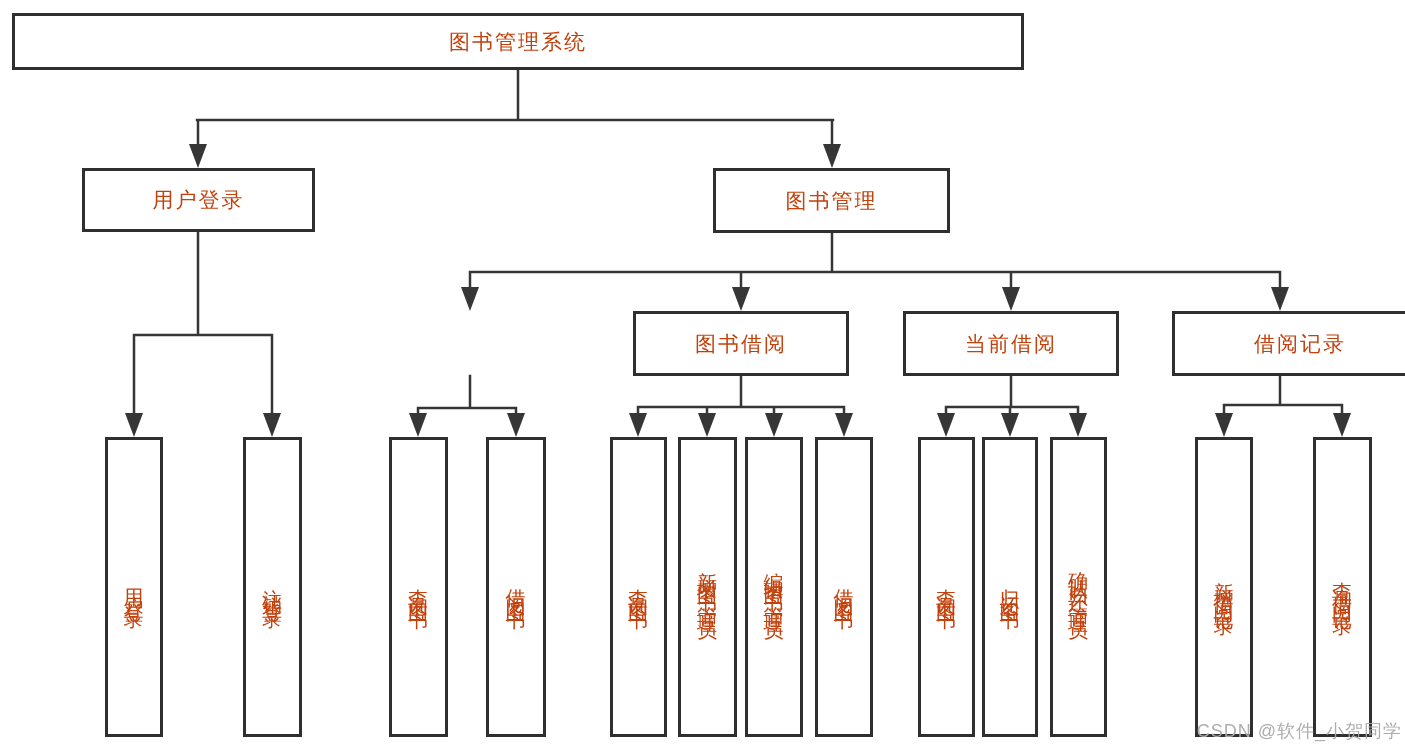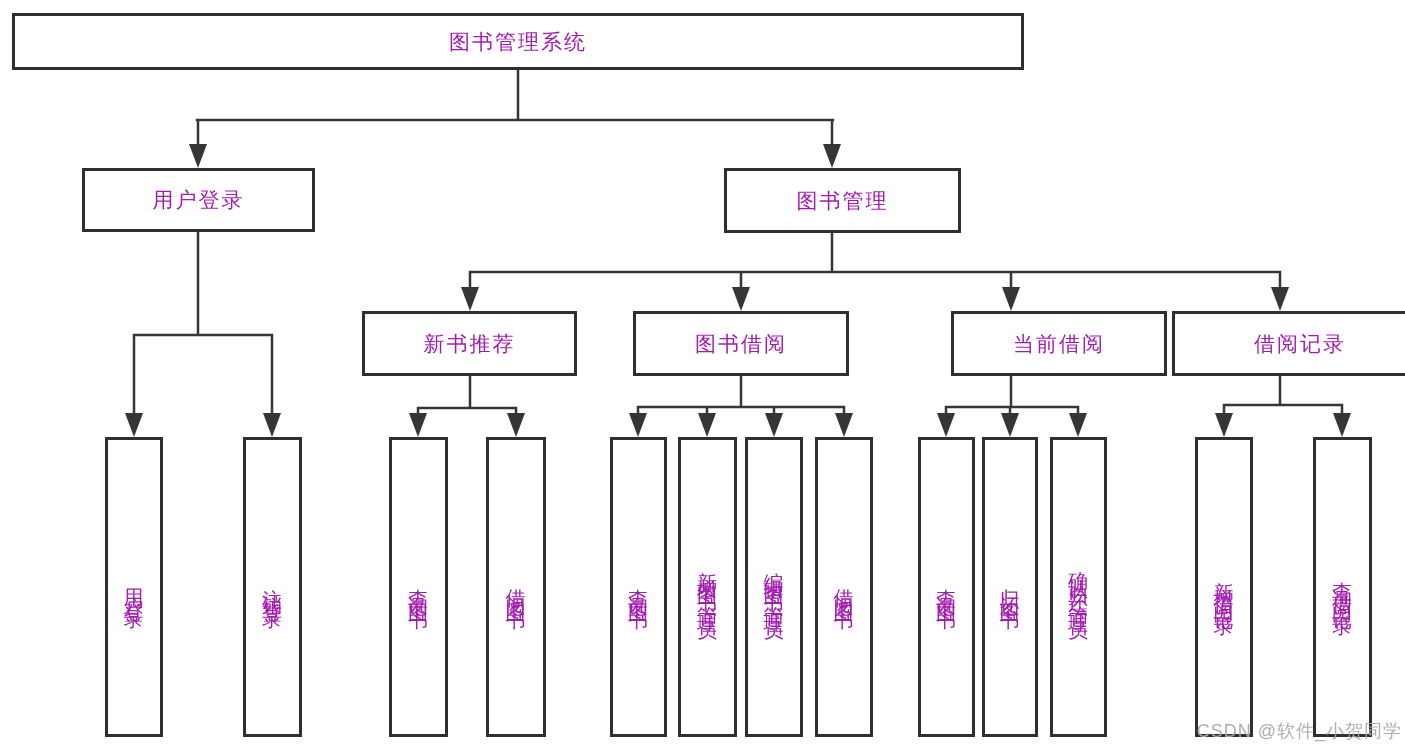--- a/index.html
+++ b/index.html
@@ -18,40 +18,40 @@
     pointer-events: none;
   }
   .node {
     position: absolute;
     box-sizing: border-box;
     background: #ffffff;
     border: 3px solid #2f2f2f;
     display: flex;
     align-items: center;
     justify-content: center;
-    color: #a21caf;
+    color: #c2410c;
     font-size: 21px;
     letter-spacing: 2px;
     white-space: nowrap;
   }
   .leaf { font-size: 20px; letter-spacing: 0; }
   .leaf .vtext {
     writing-mode: vertical-rl;
     text-orientation: mixed;
     letter-spacing: 7px;
     line-height: 1.1;
     white-space: nowrap;
   }
   
   .n-root            { left: 12px;   top: 13px;  width: 1012px; height: 57px; }
   .n-user-login      { left: 82px;   top: 168px; width: 233px;  height: 64px; }
-  .n-book-mgmt       { left: 713px;  top: 168px; width: 237px;  height: 65px; margin-left: 11px; }
+  .n-book-mgmt       { left: 713px;  top: 168px; width: 237px;  height: 65px; }
   .n-new-book        { left: 362px;  top: 311px; width: 215px;  height: 65px; }
   .n-book-borrow     { left: 633px;  top: 311px; width: 216px;  height: 65px; }
-  .n-current-borrow  { left: 903px;  top: 311px; width: 216px;  height: 65px; margin-left: 48px; }
+  .n-current-borrow  { left: 903px;  top: 311px; width: 216px;  height: 65px; }
   .n-borrow-records  { left: 1172px; top: 311px; width: 256px;  height: 65px; }
   .n-g1a { left: 105px;  top: 437px; width: 58px; height: 300px; }
   .n-g1b { left: 243px;  top: 437px; width: 59px; height: 300px; }
   .n-g2a { left: 389px;  top: 437px; width: 59px; height: 300px; }
   .n-g2b { left: 486px;  top: 437px; width: 60px; height: 300px; }
   .n-g3a { left: 610px;  top: 437px; width: 57px; height: 300px; }
   .n-g3b { left: 678px;  top: 437px; width: 59px; height: 300px; }
   .n-g3c { left: 745px;  top: 437px; width: 58px; height: 300px; }
   .n-g3d { left: 815px;  top: 437px; width: 58px; height: 300px; }
   .n-g4a { left: 918px;  top: 437px; width: 57px; height: 300px; }
@@ -112,23 +112,20 @@
     <span>图书管理系统</span>
   </div>
 
   <div class="node n-user-login">
     <span>用户登录</span>
   </div>
   <div class="node n-book-mgmt">
     <span>图书管理</span>
   </div>
 
-  <div class="node n-new-book">
-    <span>新书推荐</span>
-  </div>
   <div class="node n-book-borrow">
     <span>图书借阅</span>
   </div>
   <div class="node n-current-borrow">
     <span>当前借阅</span>
   </div>
   <div class="node n-borrow-records">
     <span>借阅记录</span>
   </div>
 

